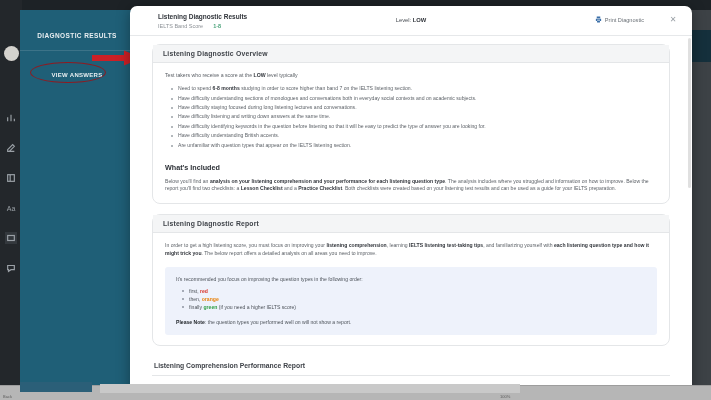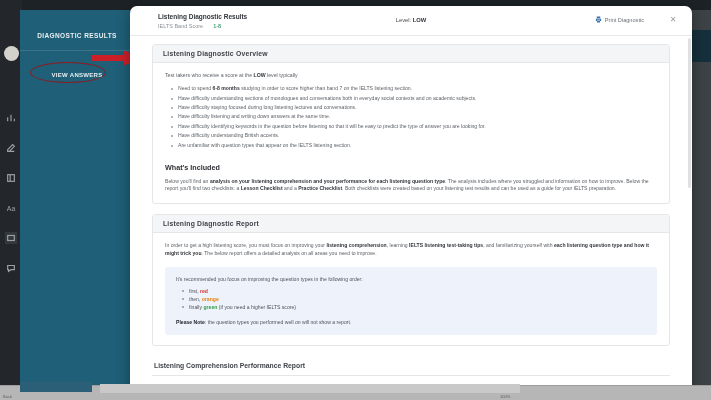--- a/index.html
+++ b/index.html
@@ -174,21 +174,21 @@
 
   .modal-body {
     height: 357px;
     overflow: hidden;
     padding: 8px 22px 0 22px;
     box-sizing: border-box;
   }
 
   .card {
     border: 1px solid #e4e6e8;
-    border-radius: 3px;
+    border-radius: 8px;
     margin-bottom: 10px;
     background: #fff;
   }
   .card-head {
     background: #f4f5f6;
     border-bottom: 1px solid #e4e6e8;
     padding: 5px 10px;
     font-size: 6.8px;
     font-weight: bold;
     color: #3f4349;

